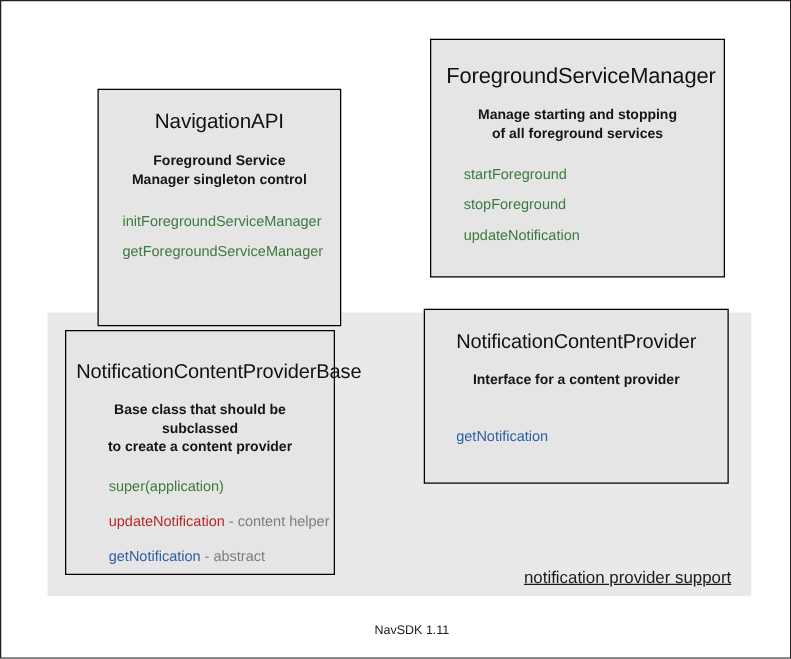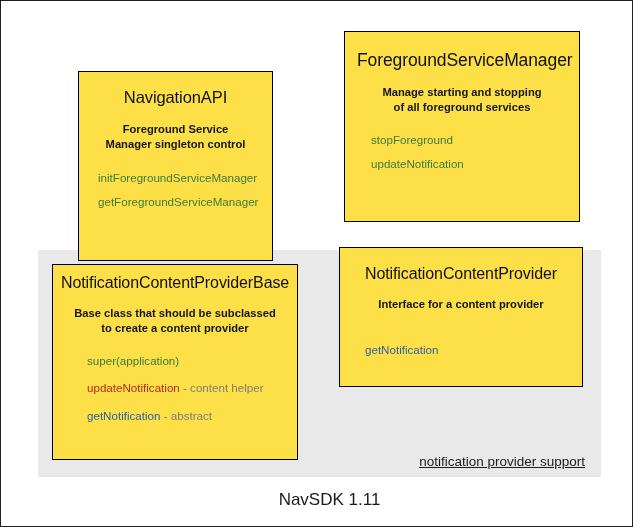--- a/index.html
+++ b/index.html
@@ -35,21 +35,21 @@
     bottom: 8px;
     font-size: 13.5px;
     color: #1c1c1c;
     white-space: nowrap;
     text-decoration: underline;
   }
 
   
   .class-box {
     position: absolute;
-    background: #fde047;
+    background: #e5e5e5;
     border: 1.6px solid #000000;
     box-sizing: border-box;
   }
   .box-title {
     text-align: center;
     font-size: 16.5px;
     color: #111111;
     font-weight: 400;
     letter-spacing: -0.1px;
     white-space: nowrap;
@@ -90,22 +90,22 @@
   #box-foreground-service-manager {
     left: 343px; top: 30px; width: 236px; height: 191px;
     padding: 18px 12px 0 12px;
   }
   #box-foreground-service-manager .box-title {
     font-size: 17.5px; margin-bottom: 14px;
   }
   #box-foreground-service-manager .methods { margin-left: 14px; margin-top: 19px; }
 
   #box-notification-content-provider-base {
-    left: 51px; top: 263px; width: 246px; height: 196px;
-    padding: 9px 8px 0 8px;
+    left: 51px; top: 263px; width: 216px; height: 196px;
+    padding: 24px 8px 0 8px;
   }
   #box-notification-content-provider-base .box-title {
     font-size: 16px; margin-bottom: 14px;
   }
   #box-notification-content-provider-base .methods { margin-left: 26px; margin-top: 19px; }
   #box-notification-content-provider-base .method { margin-bottom: 16px; }
 
   #box-notification-content-provider {
     left: 338px; top: 246px; width: 244px; height: 140px;
     padding: 17px 10px 0 10px;
@@ -115,21 +115,21 @@
   }
   #box-notification-content-provider .methods { margin-left: 15px; margin-top: 32px; }
 
   
   .footer-label {
     position: absolute;
     left: 0;
     right: 0;
     bottom: 16px;
     text-align: center;
-    font-size: 17px;
+    font-size: 10px;
     color: #1a1a1a;
     padding-left: 26px;
   }
 </style>
 </head>
 <body>
 
 <div id="canvas">
 
   <div class="group-panel">
@@ -153,20 +153,23 @@
   </div>
 
   <div class="class-box" id="box-foreground-service-manager">
     <div class="box-title">ForegroundServiceManager</div>
     <div class="box-desc">
       <span class="desc-line">Manage starting and stopping</span>
       <span class="desc-line">of all foreground services</span>
     </div>
     <div class="methods">
       <div class="method">
+        <span class="m-green">startForeground</span><span class="m-note"></span>
+      </div>
+      <div class="method">
         <span class="m-green">stopForeground</span><span class="m-note"></span>
       </div>
       <div class="method">
         <span class="m-green">updateNotification</span><span class="m-note"></span>
       </div>
     </div>
   </div>
 
   <div class="class-box" id="box-notification-content-provider-base">
     <div class="box-title">NotificationContentProviderBase</div>

